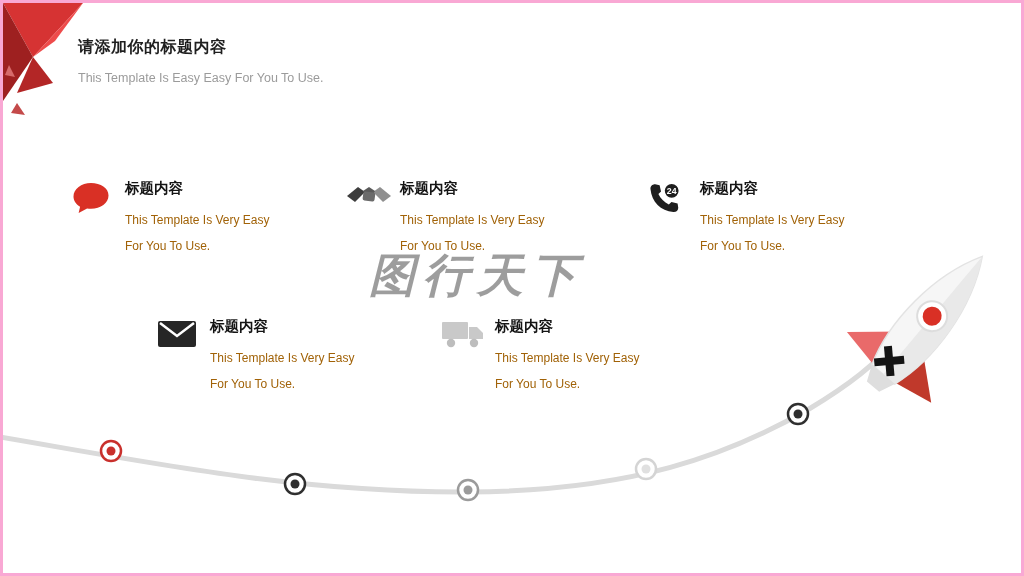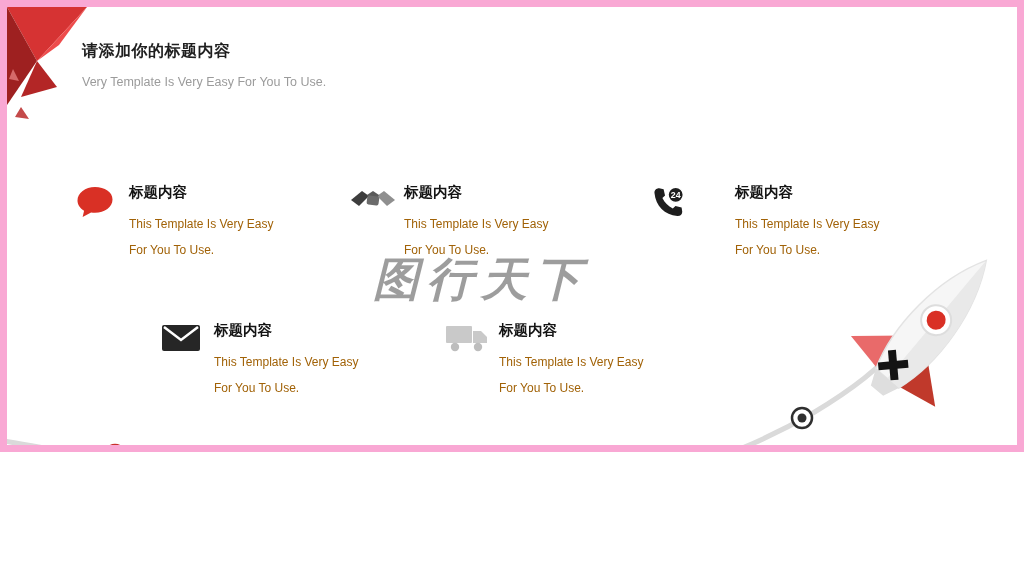--- a/index.html
+++ b/index.html
@@ -1,19 +1,19 @@
 <!DOCTYPE html>
 <html><head>
 <meta charset="utf-8">
 <style>
   * { margin:0; padding:0; box-sizing:border-box; }
   html,body { background:#ffffff; }
   body { font-family:"Liberation Sans","DejaVu Sans",sans-serif; }
-  .slide { position:relative; width:1024px; height:452px; background:#ffffff;
-           border:7px solid #f9a8d4; overflow:hidden; }
+  .slide { position:relative; width:1024px; height:576px; background:#ffffff;
+           border:3px solid #f9a8d4; overflow:hidden; }
 
   .deco { position:absolute; left:0; top:0; }
 
   .header { position:absolute; left:75px; top:34px; }
   .header .title { font-size:16px; font-weight:bold; color:#1f1f1f; letter-spacing:.5px; }
   .header .subtitle { margin-top:13px; font-size:12.5px; color:#9b9b9b; }
 
   .watermark { position:absolute; left:366px; top:242px; font-family:"DejaVu Serif",serif;
                font-style:italic; font-weight:bold; font-size:46px; letter-spacing:8px;
                color:#000000; opacity:.38; pointer-events:none; white-space:nowrap; }
@@ -35,21 +35,21 @@
     <polygon points="0,0 80,0 30,54" fill="#d63333"></polygon>
     <polygon points="0,0 30,54 0,98" fill="#9e2020"></polygon>
     <polygon points="80,0 52,38 30,54" fill="#ee4b4b"></polygon>
     <polygon points="30,54 50,80 14,90" fill="#b32626"></polygon>
     <polygon points="6,62 12,74 2,72" fill="#d66a6a"></polygon>
     <polygon points="14,100 22,112 8,110" fill="#c44a4a"></polygon>
   </svg>
 
   <div class="header">
     <div class="title">请添加你的标题内容</div>
-    <div class="subtitle">Very Template Is Very Easy For You To Use.</div>
+    <div class="subtitle">This Template Is Easy Easy For You To Use.</div>
   </div>
 
   <div class="watermark">图行天下</div>
 
   <svg class="canvas" width="1024" height="576" viewBox="0 0 1024 576">
 
     <path d="M -15 432 C 140 458 290 490 465 489 C 630 488 726 452 806 406 C 846 382 872 362 900 330" fill="none" stroke="#dadada" stroke-width="5" stroke-linecap="round"></path>
 
     <g>
       <circle cx="108" cy="448" r="10" fill="#ffffff" stroke="#c9302c" stroke-width="2.5"></circle>
@@ -114,21 +114,21 @@
         <rect x="17" y="11" width="12" height="9" rx="2" fill="#6b6b6b" transform="rotate(8 23 15)"></rect>
       </svg>
     </span>
     <div class="f-text">
       <div class="f-title">标题内容</div>
       <div class="f-line">This Template Is Very Easy</div>
       <div class="f-line">For You To Use.</div>
     </div>
   </div>
 
-  <div class="feature" style="left:643px; top:176px;gap:31px;">
+  <div class="feature" style="left:643px; top:176px;">
     <span class="f-icon">
       <svg width="36" height="34" viewBox="0 0 32 31">
         <path d="M8 3 C5 3 3.4 5 3.7 7.5 C4.8 19 13 27.2 24.5 28.3 C27 28.5 29 27 29 24.4 l-.6 -3.9 -5.6 -1.4 -2.4 2.4 C16.2 19.4 12.8 16 10.9 11.9 l2.4 -2.4 L12 3.9 Z" fill="#1e1e1e"></path>
         <circle cx="23" cy="9" r="7" fill="#1e1e1e" stroke="#ffffff" stroke-width="1.4"></circle>
         <text x="23" y="12" font-size="8" font-weight="bold" fill="#ffffff" text-anchor="middle">24</text>
       </svg>
     </span>
     <div class="f-text">
       <div class="f-title">标题内容</div>
       <div class="f-line">This Template Is Very Easy</div>

